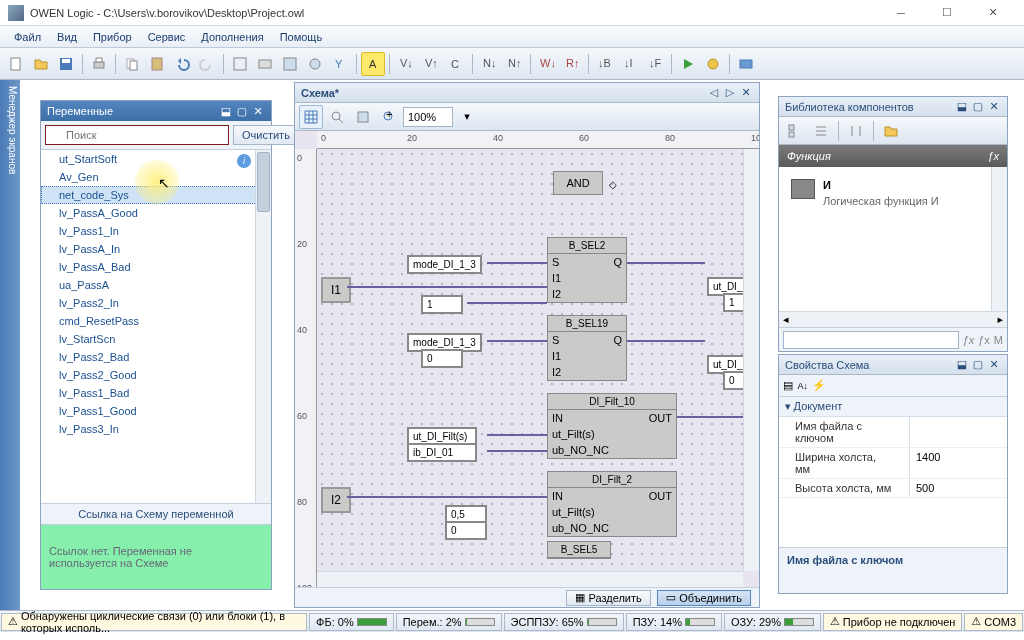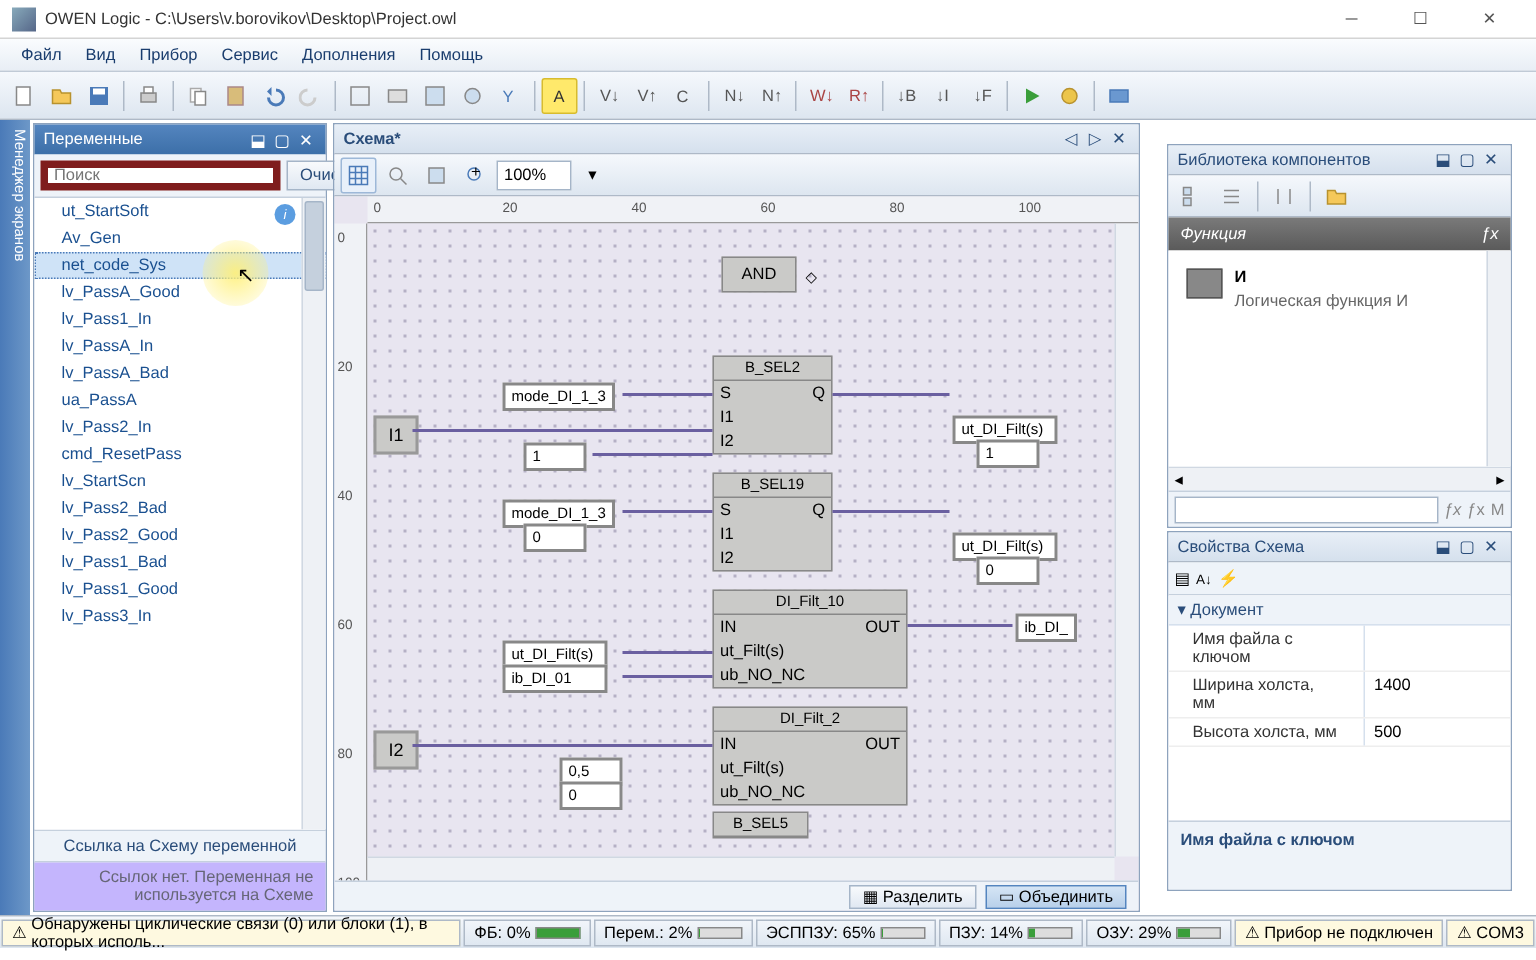--- a/index.html
+++ b/index.html
@@ -15,33 +15,33 @@
 .tb-sep{width:1px;height:20px;background:#aeb9c7;margin:0 3px}
 .tb-icon{width:16px;height:16px}
 .main-area{display:flex;height:530px}
 .left-strip{width:20px;background:linear-gradient(90deg,#4a7ab8,#6d98c8);writing-mode:vertical-rl;text-orientation:mixed;color:#fff;padding:6px 2px;font-size:10px}
 .panel{display:flex;flex-direction:column;border:1px solid #8ea3bd}
 .panel-hdr{height:20px;background:linear-gradient(#5485bf,#3c6fa8);color:#fff;display:flex;align-items:center;padding:0 6px;font-size:11px}
 .panel-hdr-light{height:20px;background:linear-gradient(#e8eff7,#d5e0ed);color:#2a4d7a;display:flex;align-items:center;padding:0 6px;border-bottom:1px solid #aeb9c7}
 .panel-hdr-btns{margin-left:auto;display:flex;gap:2px}
 .panel-hdr-btn{width:14px;height:14px;display:flex;align-items:center;justify-content:center;cursor:pointer;color:#fff}
 .panel-hdr-light .panel-hdr-btn{color:#2a4d7a}
-.vars-panel{width:196px;margin:2px}
+.vars-panel{width:232px;margin:20px}
 .vars-search{display:flex;padding:4px;gap:4px;background:#eef3f9;border-bottom:1px solid #c5d0dd}
-.vars-search input{flex:1;height:20px;border:5px solid #7f1d1d;padding:0 4px}
+.vars-search input{flex:1;height:20px;border:1px solid #7f1d1d;padding:0 20px}
 .vars-search button{height:20px;padding:0 8px;border:1px solid #a5b5c8;background:linear-gradient(#f8fafc,#e0e8f2);cursor:pointer;color:#2a4d7a}
 .vars-list{flex:1;overflow-y:auto;background:#fff;position:relative}
 .var-item{padding:3px 18px;color:#1a5090;cursor:pointer;white-space:nowrap}
 .var-item.selected{background:#cfe3f7;border:1px dotted #4a7ab8;padding:2px 17px}
 .var-info-icon{position:absolute;right:20px;top:4px;width:14px;height:14px;border-radius:50%;background:#5b9de0;color:#fff;display:flex;align-items:center;justify-content:center;font-size:9px;font-style:italic}
 .vars-scroll{position:absolute;right:0;top:0;bottom:0;width:16px;background:#eef1f5;border-left:1px solid #d0d8e2}
 .vars-scroll-thumb{position:absolute;left:1px;right:1px;top:2px;height:60px;background:#c5d0dd;border:1px solid #a5b5c8;border-radius:2px}
 .vars-foot{border-top:1px solid #c5d0dd}
 .vars-foot-hdr{padding:4px 8px;text-align:center;color:#2a4d7a;background:#eef3f9;border-bottom:1px solid #c5d0dd}
-.vars-foot-body{padding:4px 8px;text-align:right;color:#667;background:#c4b5fd}
+.vars-foot-body{padding:20px 8px;text-align:left;color:#667;background:#86efac}
 .center-panel{flex:1;margin:2px;display:flex;flex-direction:column}
 .schema-toolbar{height:28px;background:linear-gradient(#f5f8fc,#dde6f0);border-bottom:1px solid #aeb9c7;display:flex;align-items:center;padding:0 4px;gap:2px}
 .zoom-input{width:50px;height:20px;border:1px solid #a5b5c8;padding:0 4px}
 .canvas-wrap{flex:1;position:relative;overflow:hidden;background:#e8e5f0}
 .ruler-h{position:absolute;left:22px;right:0;top:0;height:18px;background:#f0f2f6;border-bottom:1px solid #999}
 .ruler-v{position:absolute;left:0;top:18px;bottom:16px;width:22px;background:#f0f2f6;border-right:1px solid #999}
 .ruler-tick{position:absolute;font-size:9px;color:#555}
 .canvas{position:absolute;left:22px;top:18px;right:16px;bottom:36px;background:#e8e5f0;background-image:radial-gradient(circle,#b5b0c5 1px,transparent 1px);background-size:10px 10px}
 .blk{position:absolute;background:#cacac8;border:1px solid #888;text-align:center;font-size:10px;display:flex;flex-direction:column}
 .blk-title{background:#cacac8;border-bottom:1px solid #888;padding:2px;font-size:10px}

